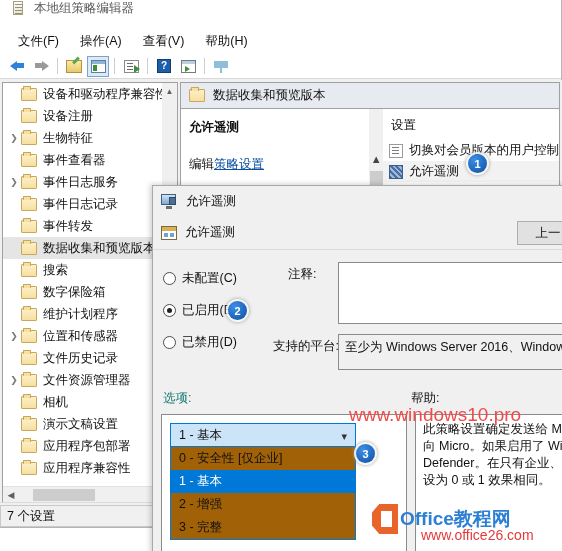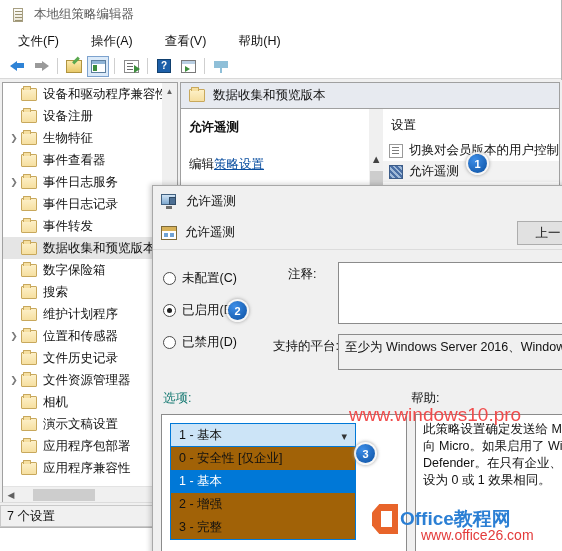--- a/index.html
+++ b/index.html
@@ -15,39 +15,39 @@
 
   
   .mmc-window {
     position: absolute; left: 0; top: 0; width: 562px; height: 528px;
     background: #f0f0f0;
     border: 1px solid #b5b5b5;
     border-top: none; border-left: none;
   }
   .titlebar {
     height: 30px; background: #ffffff;
-    display: flex; align-items: center; padding-left: 10px;
+    display: flex; padding-left: 10px;
     border-bottom: 1px solid #ffffff;
   }
   .title-icon { width: 16px; height: 16px; margin-right: 8px; position: relative; }
   .title-icon .sheet {
     position:absolute; left:3px; top:1px; width:10px; height:14px;
     background: linear-gradient(180deg,#fdfdfb,#e8e4d4);
     border:1px solid #a79f82;
   }
   .title-icon .sheet:after{
     content:""; position:absolute; left:1px; top:2px; width:7px; height:1px;
     box-shadow:0 0 0 0 #9a916f, 0 3px 0 0 #9a916f, 0 6px 0 0 #9a916f, 0 9px 0 0 #9a916f;
     background:#9a916f;
   }
   .title-text { color: #5a5a5a; font-size: 12.5px; }
 
   .menubar {
     height: 24px; background: #ffffff; display: flex; align-items: center;
-    padding-left: 8px; gap: 12px; border-bottom:1px solid #fff;
+    padding-left: 8px; gap: 1px; border-bottom:1px solid #fff;
   }
   .menu-item { padding: 3px 10px; color: #111; font-size: 12.5px; cursor: default; }
 
   .toolbar {
     height: 25px; background: #ffffff; display: flex; align-items: center;
     padding-left: 6px; gap: 2px;
     border-bottom: 1px solid #d9d9d9;
   }
   .tb-btn { width: 22px; height: 21px; display:flex; align-items:center; justify-content:center; position:relative;}
   .tb-btn.sel { border:1px solid #7da2ce; background:#dbeaf9; }
@@ -307,26 +307,26 @@
               <span class="tree-label">事件转发</span>
             </div>
             <div class="tree-row selected">
               <span class="expander empty">❯</span>
               <span class="folder"></span>
               <span class="tree-label">数据收集和预览版本</span>
             </div>
             <div class="tree-row">
               <span class="expander empty">❯</span>
               <span class="folder"></span>
+              <span class="tree-label">搜索</span>
+            </div>
+            <div class="tree-row">
+              <span class="expander empty">❯</span>
+              <span class="folder"></span>
               <span class="tree-label">数字保险箱</span>
-            </div>
-            <div class="tree-row">
-              <span class="expander empty">❯</span>
-              <span class="folder"></span>
-              <span class="tree-label">搜索</span>
             </div>
             <div class="tree-row">
               <span class="expander empty">❯</span>
               <span class="folder"></span>
               <span class="tree-label">维护计划程序</span>
             </div>
             <div class="tree-row">
               <span class="expander">❯</span>
               <span class="folder"></span>
               <span class="tree-label">位置和传感器</span>

